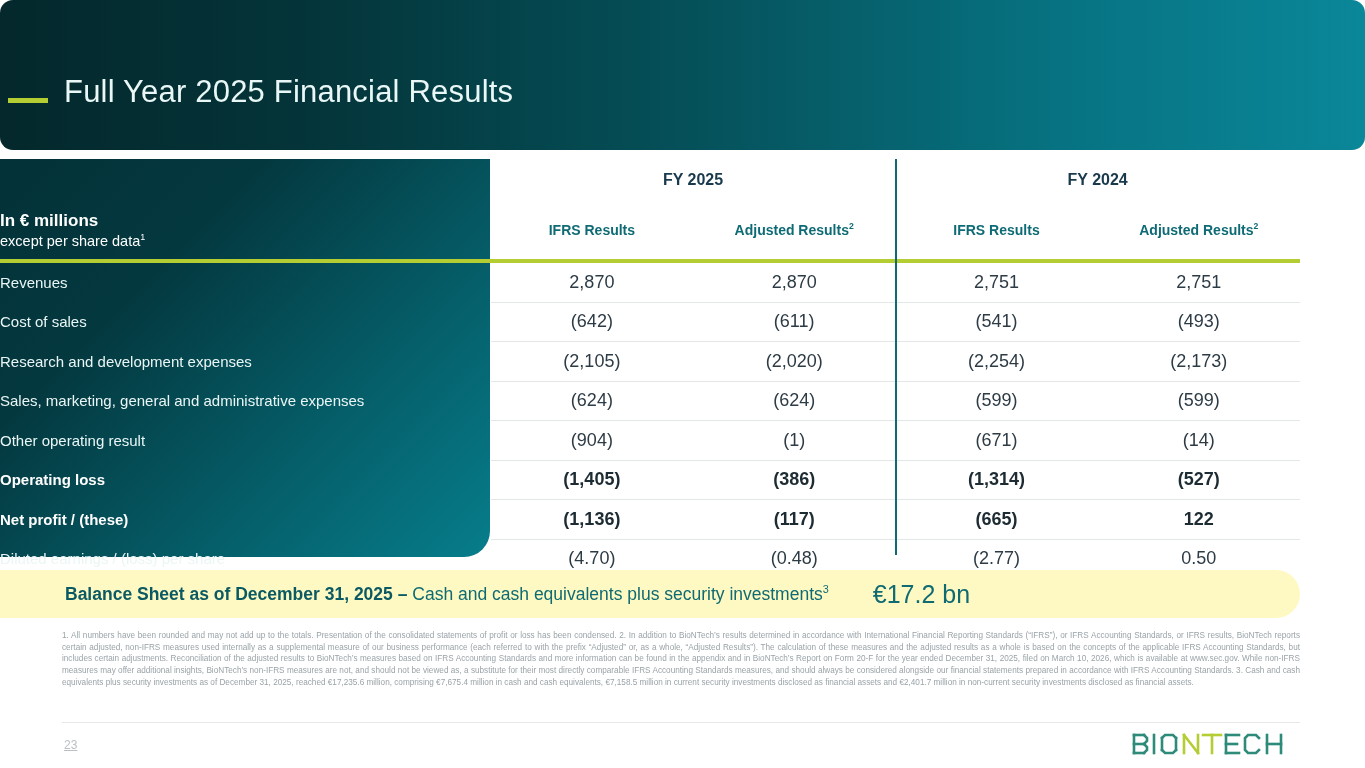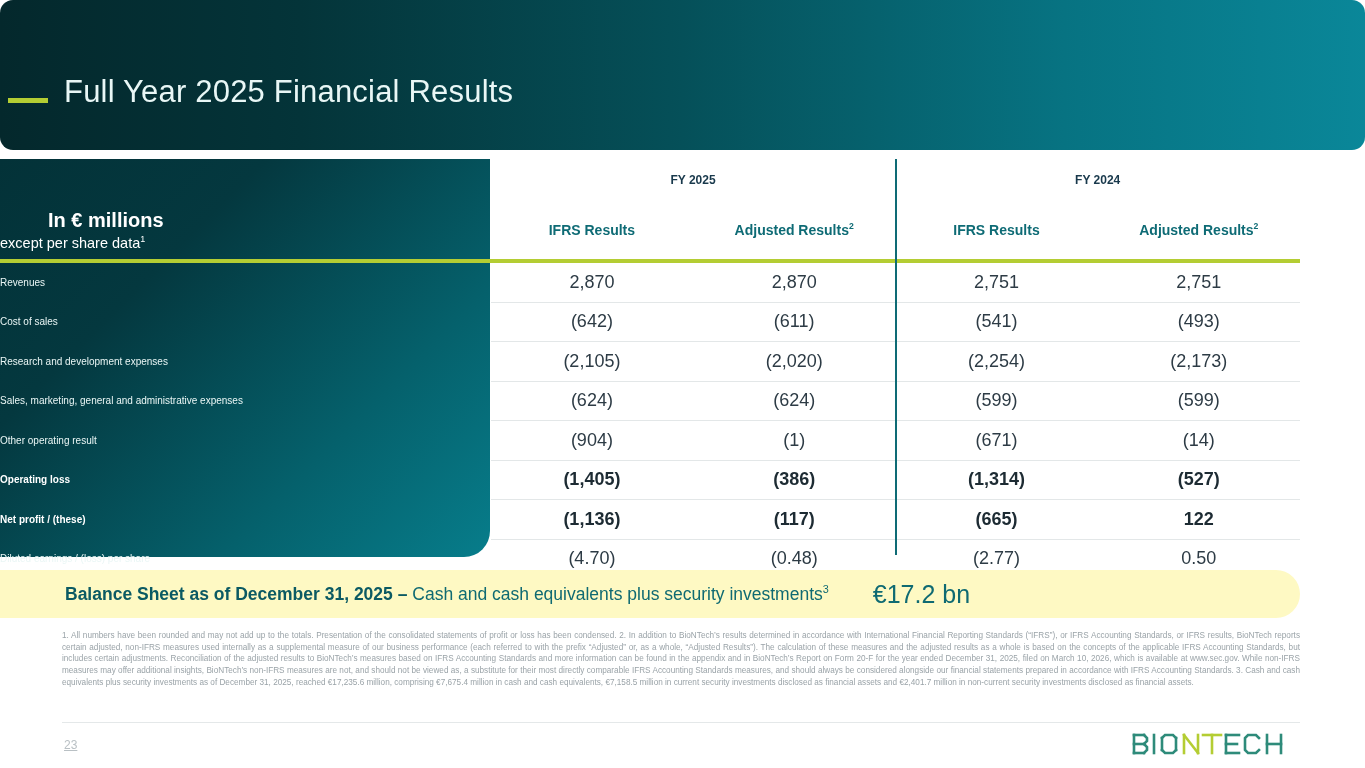--- a/index.html
+++ b/index.html
@@ -80,37 +80,37 @@
 
   .fin th, .fin td {
     padding: 0;
     vertical-align: middle;
   }
 
   
   .grp-row td { height: 42px; }
   .grp-title {
     text-align: center;
-    font-size: 12px;
+    font-size: 16px;
     font-weight: bold;
     color: #19394c;
     padding-top: 8px;
   }
 
   
   .sub-row td { height: 58px; }
   .unit-cell {
     padding-left: 65px;
     color: #ffffff;
     line-height: 1.28;
     font-size: 14.5px;
     vertical-align: bottom;
     padding-bottom: 6px;
   }
-  .unit-bold { font-weight: bold; font-size: 20px; margin-left: 48px; }
+  .unit-bold { font-weight: bold; font-size: 17px; }
   .unit-reg { font-weight: 400; font-size: 14.5px; }
   .subhead {
     text-align: center;
     font-size: 14px;
     font-weight: bold;
     color: #0e6b75;
     vertical-align: bottom;
     padding-bottom: 9px;
   }
 
@@ -123,21 +123,21 @@
     height: 4px;
     background: #b4cd33;
     width: 100%;
   }
 
   
   .data-row td { height: 38.5px; }
   .row-label {
     padding-left: 65px;
     color: #eaf6f5;
-    font-size: 10px;
+    font-size: 15px;
     white-space: nowrap;
   }
   .row-label.bold { font-weight: bold; color: #ffffff; }
   .cell-val {
     text-align: center;
     font-size: 18px;
     color: #2d3b45;
   }
   .cell-val.bold { font-weight: bold; color: #1d2b33; }
   .data-row + .data-row .cell-val,

